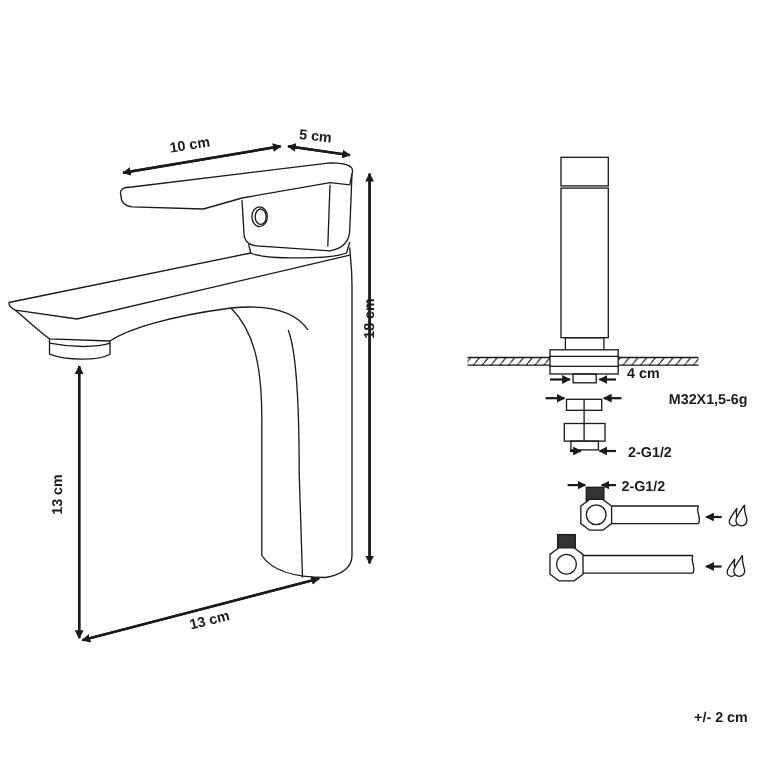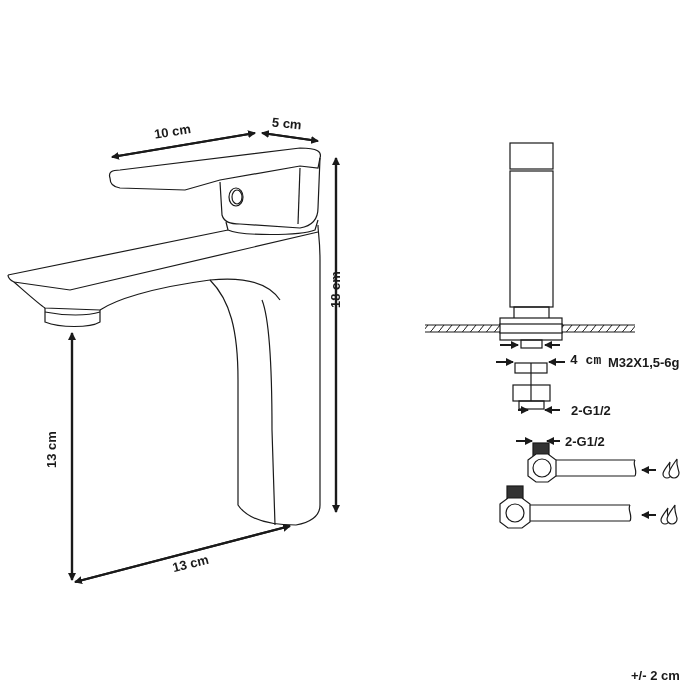--- a/index.html
+++ b/index.html
@@ -112,18 +112,18 @@
     </g>
   </g>
 </svg>
 
 <div class="lbl" style="left:154px;top:124px;transform:rotate(-9deg);">10 cm</div>
 <div class="lbl" style="left:272px;top:116px;transform:rotate(6deg);">5 cm</div>
 <div class="lbl" style="left:328px;top:308px;transform:rotate(-90deg);transform-origin:left top;">18 cm</div>
 <div class="lbl" style="left:44px;top:468px;transform:rotate(-90deg);transform-origin:left top;">13 cm</div>
 <div class="lbl" style="left:172px;top:556px;transform:rotate(-14deg);">13 cm</div>
 
-<div class="lbl" style="left:570px;top:353px;font-family:Liberation Mono, monospace;">4 cm</div>
+<div class="lbl" style="left:570px;top:332px;">4 cm</div>
 <div class="lbl" style="left:568px;top:355px;margin-left:40px;">M32X1,5-6g</div>
 <div class="lbl" style="left:571px;top:403px;">2-G1/2</div>
 <div class="lbl" style="left:565px;top:434px;">2-G1/2</div>
 
-<div class="lbl" style="left:631px;top:668px;">+/- 2 cm</div>
+<div class="lbl" style="left:631px;top:644px;">+/- 2 cm</div>
 
 </body></html>

